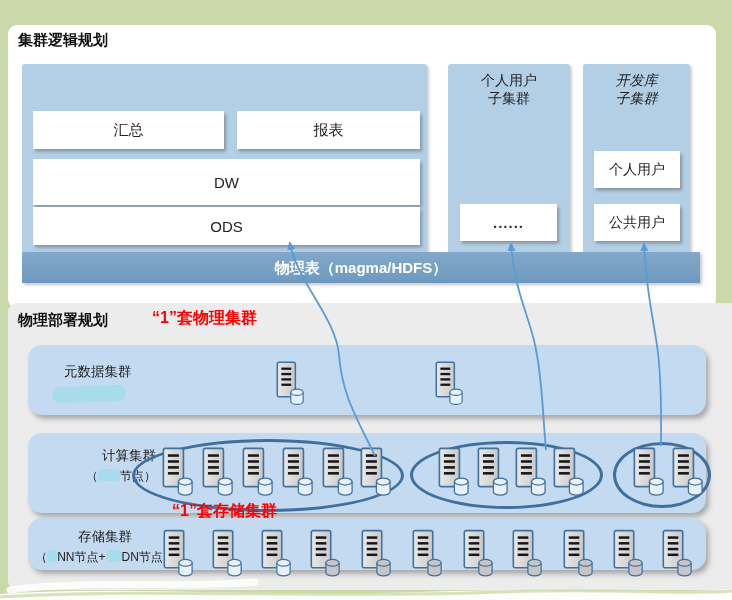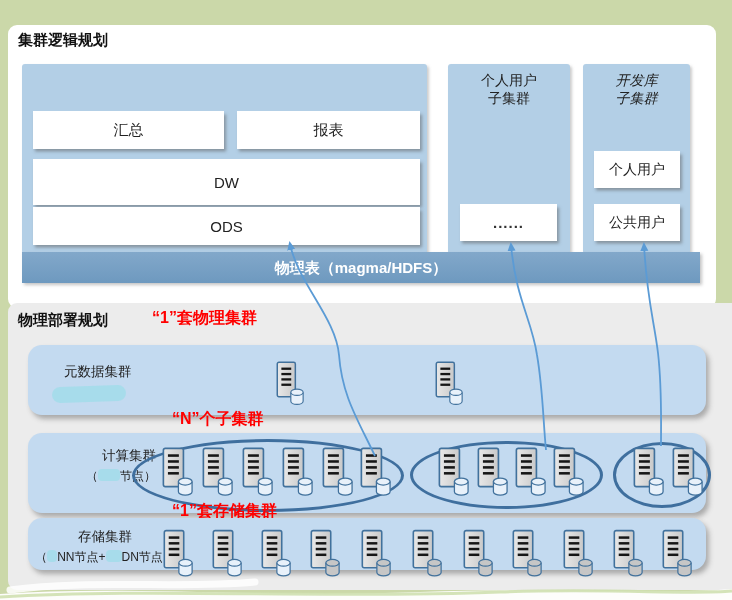--- a/index.html
+++ b/index.html
@@ -74,21 +74,20 @@
       <div class="strip">
           <svg width="28" height="46" viewBox="0 0 34 56" style="left: 248px; top: 16px; --cyl: #e8f1fa;">
             <use href="#srv"></use>
           </svg>
           <svg width="28" height="46" viewBox="0 0 34 56" style="left: 407px; top: 16px; --cyl: #e8f1fa;">
             <use href="#srv"></use>
           </svg>
         </div>
     </div>
 
-    <div class="red-note" style="left:164px;top:106px;">“N”个子集群</div>
 
     <div class="row" style="top:130px;height:80px;">
       <div class="row-label" style="left:18px;top:13px;width:110px;text-align:right;">
         <span>计算集群</span><br>
         <span class="row-sub"><span>（</span><span class="blob-inline" style="width:22px;height:12px;"></span><span>节点）</span></span>
       </div>
       <div class="ellipse" style="left:104px;top:6px;width:266px;height:67px;"></div>
       <div class="ellipse" style="left:382px;top:8px;width:187px;height:62px;"></div>
       <div class="ellipse" style="left:585px;top:9px;width:92px;height:60px;"></div>
       <div class="strip">

